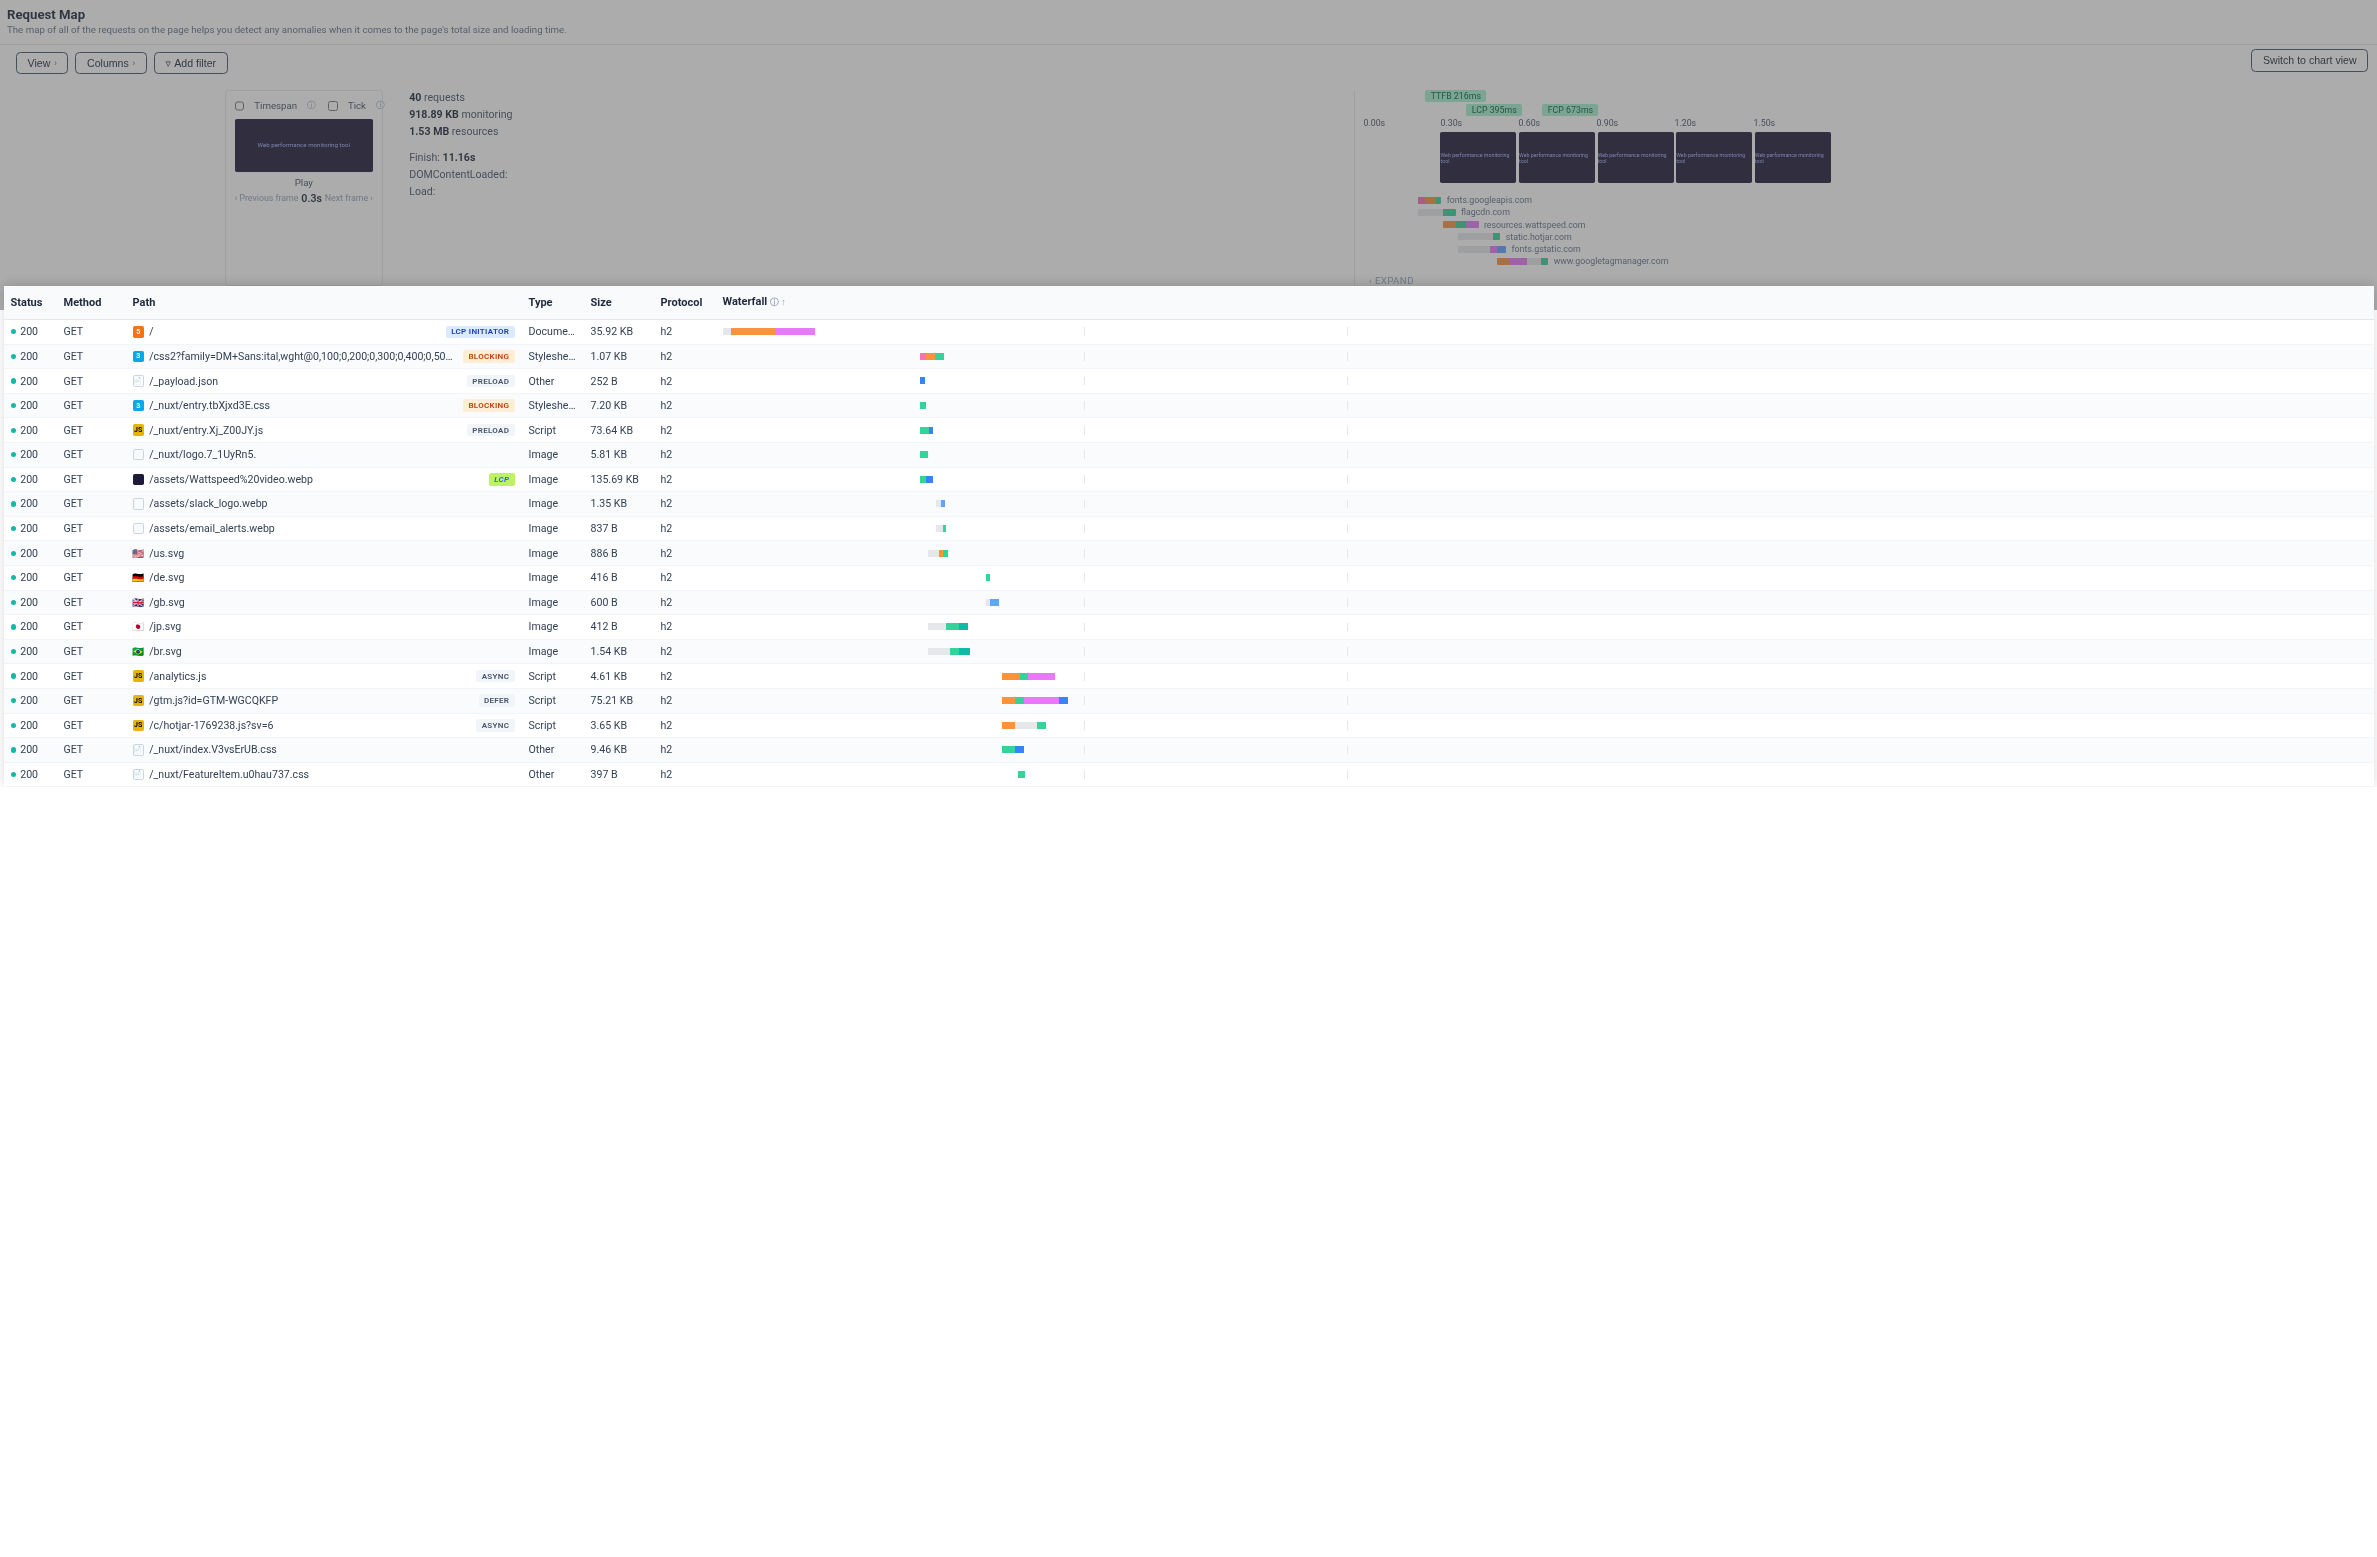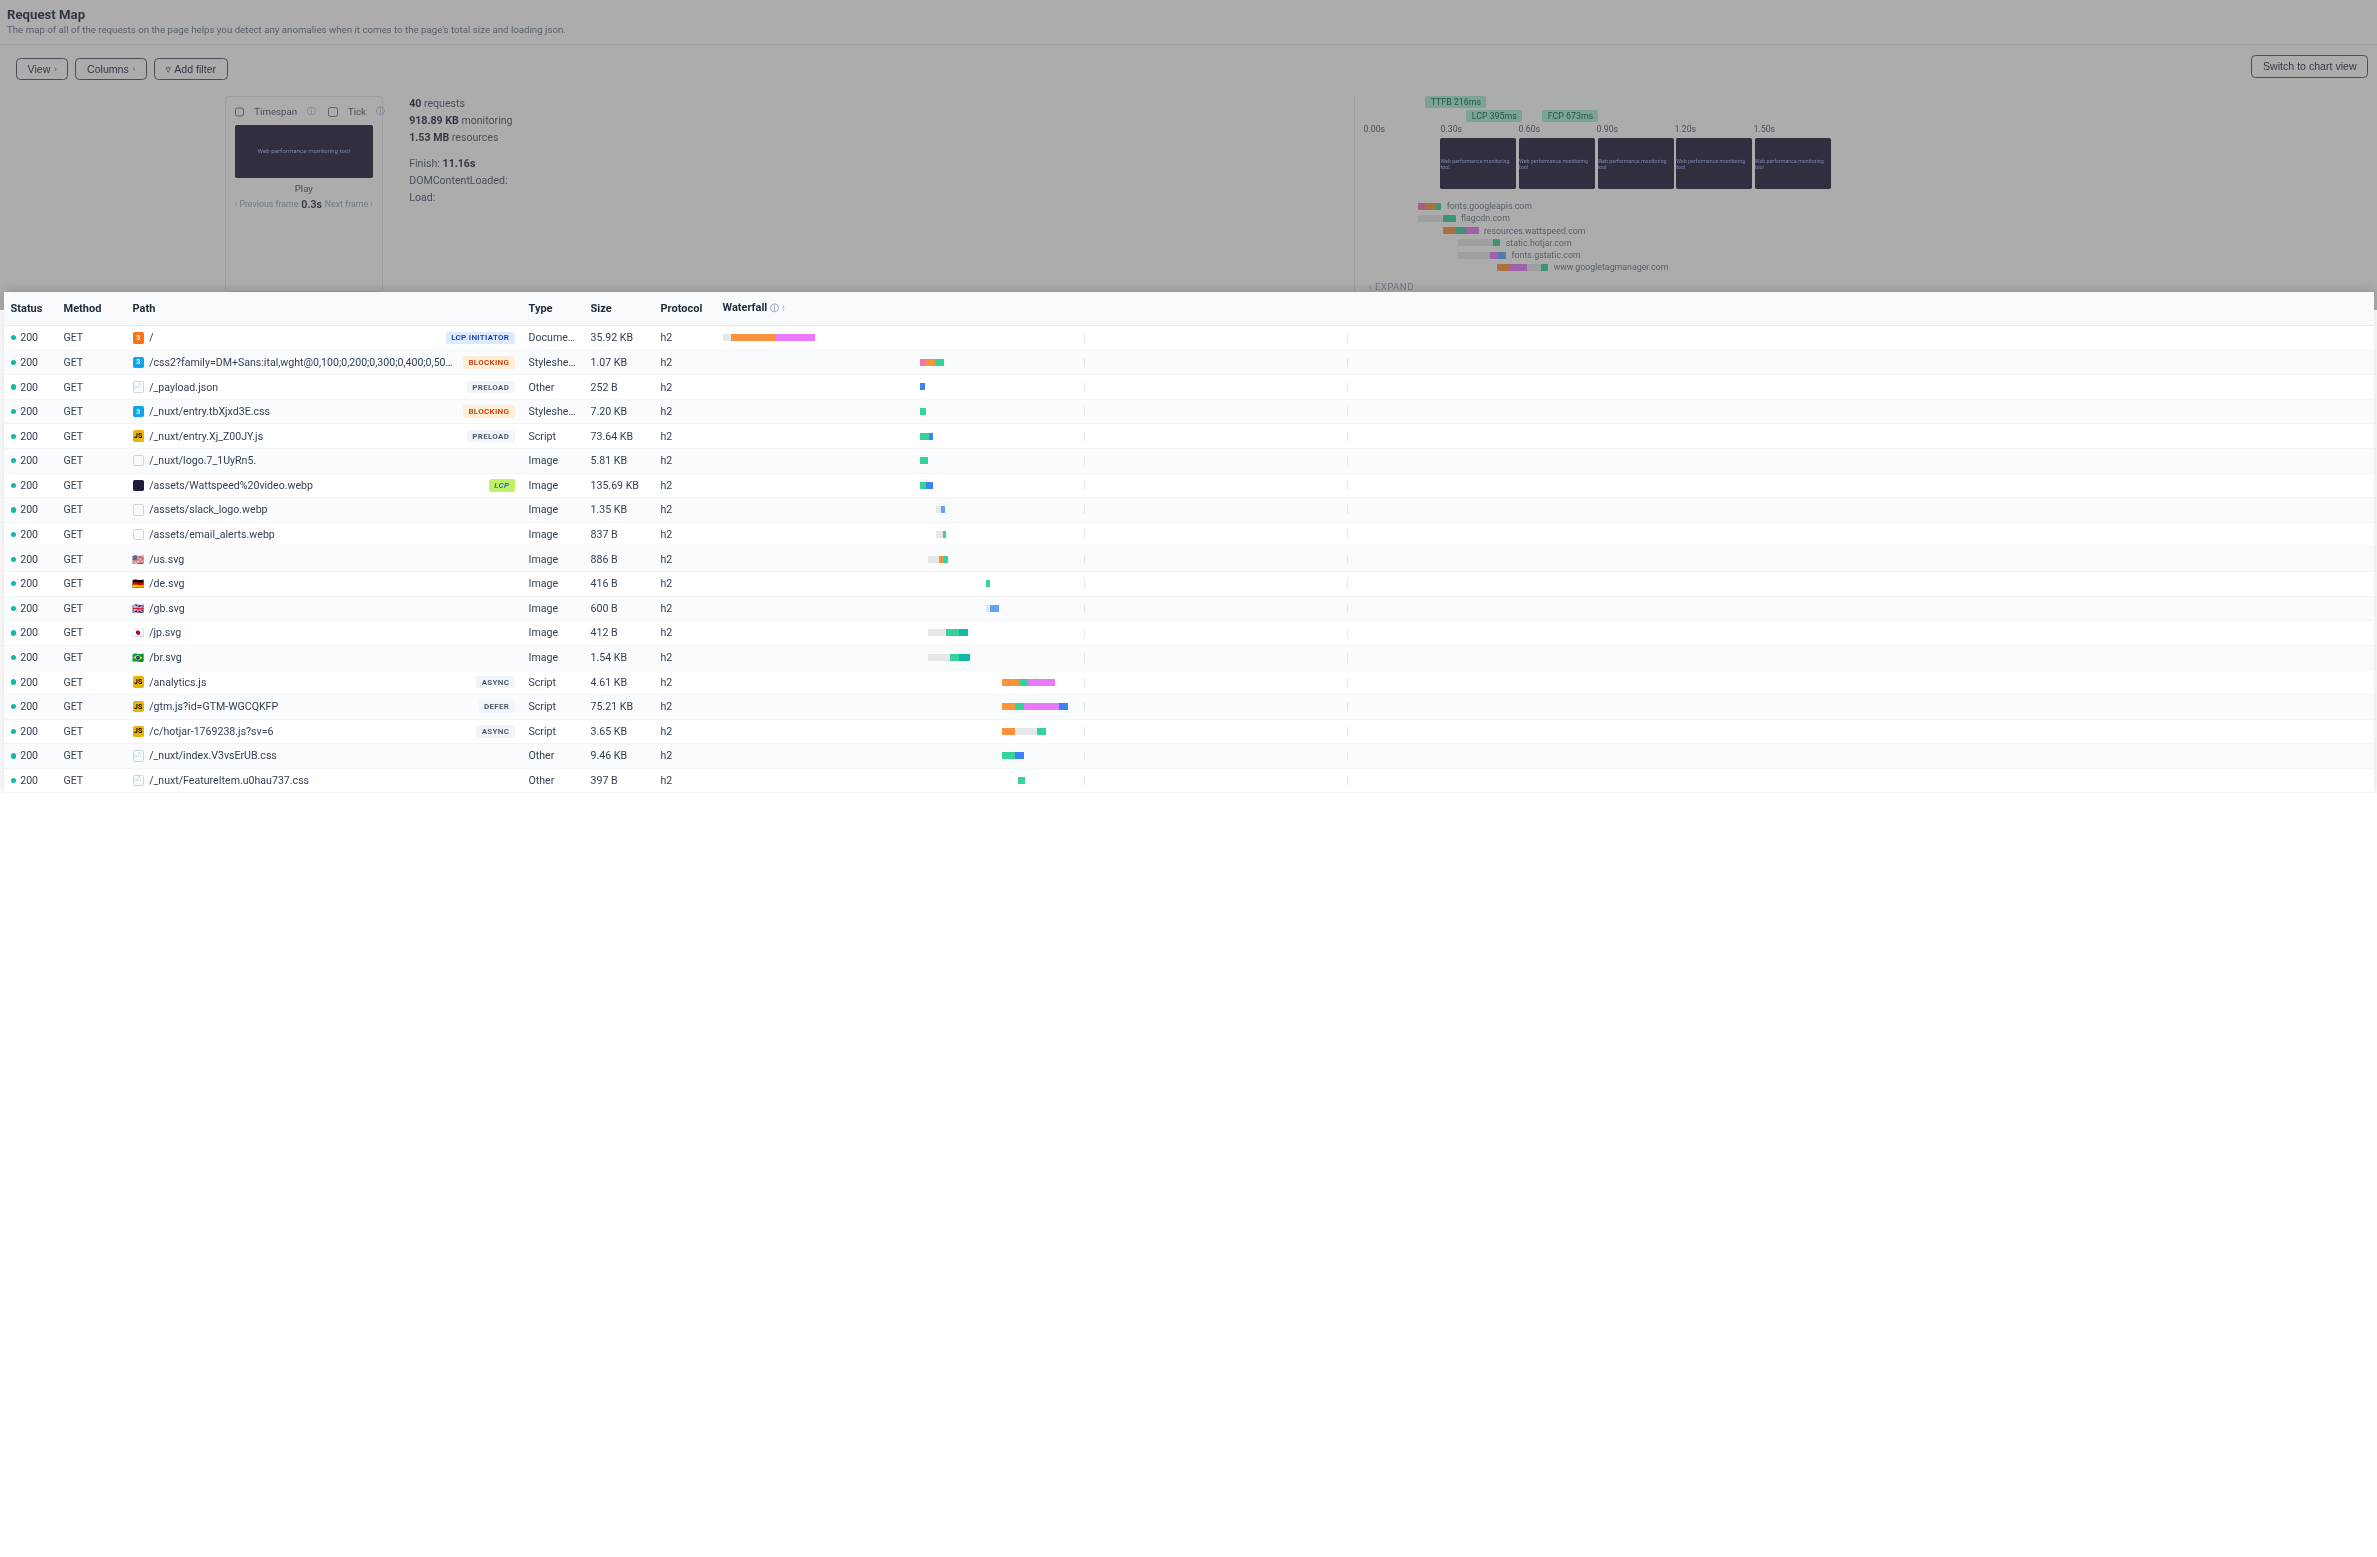--- a/index.html
+++ b/index.html
@@ -40,21 +40,20 @@
   right: 8.8px;
 }
 .btn-outline {
   border: 0.9px solid #475569;
   background: #fff;
   padding: 4.4px 10.6px;
   border-radius: 4.4px;
   font-size: 10.6px;
   cursor: pointer;
   color: #1e293b;
-  margin-top: 6px;
 }
 .toolbar {
   padding: 0 8.8px 7px 16px;
   display: flex;
   gap: 7px;
   align-items: center;
 }
 .toolbar .btn-outline {
   display: inline-flex;
   align-items: center;
@@ -294,21 +293,21 @@
 }
 .sort-ic { font-size: 8.8px; color: #94a3b8; margin-left: 2.6px; }
 </style>
 </head>
 <body>
 
 <div class="dim-overlay"></div>
 
 <div class="header">
   <h1>Request Map</h1>
-  <p>The map of all of the requests on the page helps you detect any anomalies when it comes to the page's total size and loading json.</p>
+  <p>The map of all of the requests on the page helps you detect any anomalies when it comes to the page's total size and loading time.</p>
 </div>
 <div class="divider"></div>
 
 <div class="top-right">
   <button class="btn-outline">Switch to chart view</button>
 </div>
 
 <div class="toolbar">
   <button class="btn-outline">
       <span>View</span>

